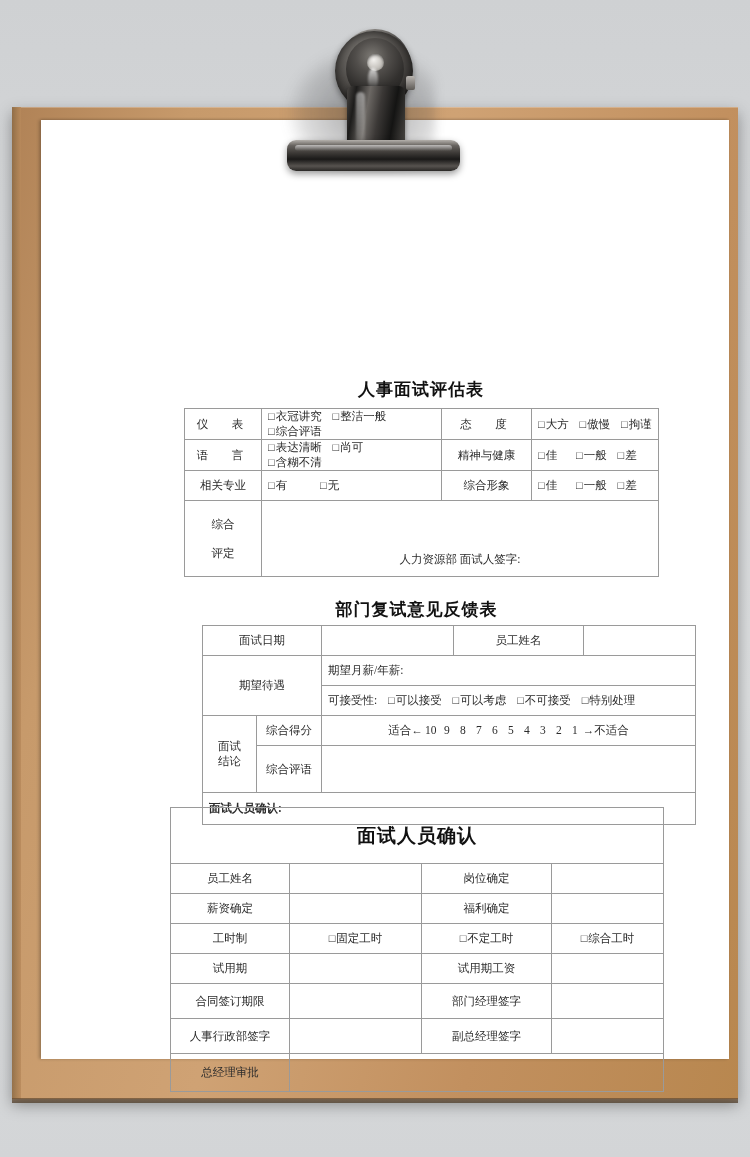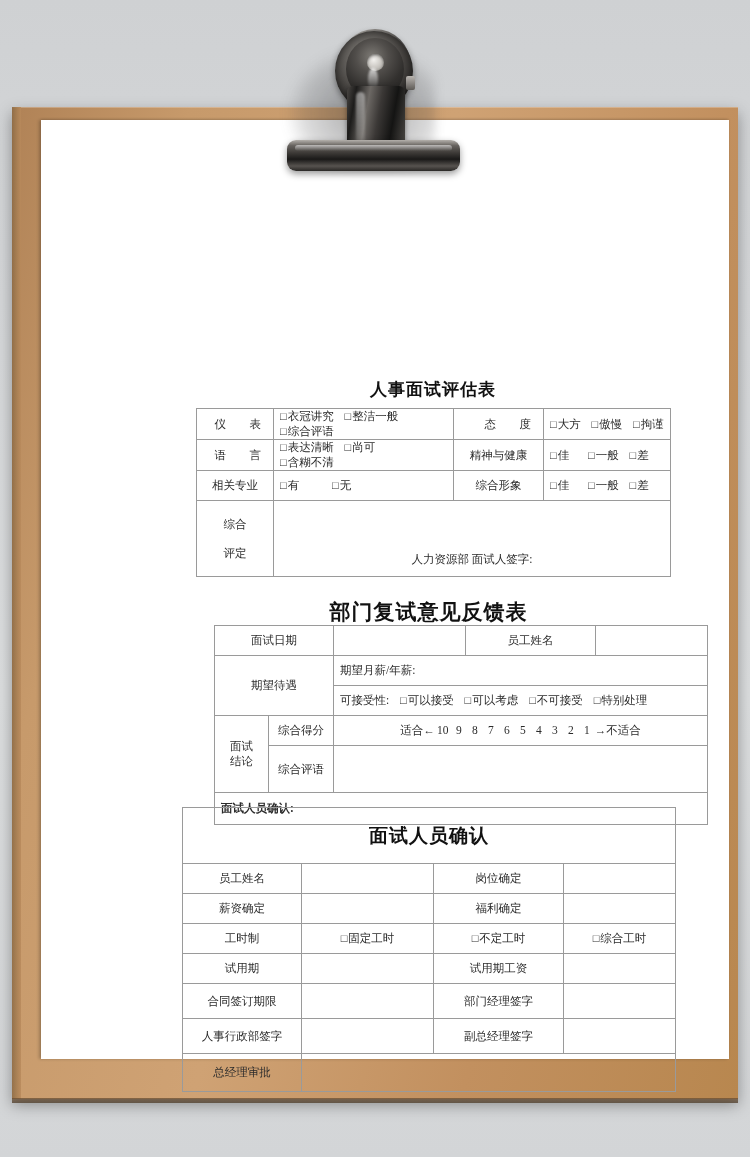--- a/index.html
+++ b/index.html
@@ -89,48 +89,48 @@
   }
   .clip-bar-shadow{
     position:absolute;left:276px;top:152px;width:190px;height:22px;border-radius:10px;
     background:rgba(40,40,42,.28);filter:blur(5px);z-index:-1;
   }
   .clip-tab{
     position:absolute;left:406px;top:76px;width:9px;height:14px;border-radius:2px;
     background:linear-gradient(180deg,#b9b5b0,#5d5a56);
   }
   
-  .doc{position:absolute;left:12px;top:0;width:688px;height:939px;}
+  .doc{position:absolute;left:0;top:0;width:688px;height:939px;}
   .sheet-title{
     text-align:center;font-weight:bold;letter-spacing:1px;color:#111;
     font-family:"DejaVu Sans","Liberation Sans",sans-serif;
   }
   table.frm{
     border-collapse:collapse;width:100%;
     table-layout:fixed;
     font-size:11.5px;color:#2b2b2b;
   }
   table.frm td{
     border:1px solid #9a9a9a;
     padding:0 6px;
     height:29px;
     vertical-align:middle;
   }
   .ctr{text-align:center;}
   .lft{text-align:left;}
-  .sp{letter-spacing:6px;text-align:right;}
+  .sp{letter-spacing:6px;}
   .cb{display:inline-block;white-space:nowrap;}
   .cb::before{content:"\25A1";margin-right:1px;font-size:11px;}
   .gap{display:inline-block;width:16px;}
   .gap-s{display:inline-block;width:8px;}
   .gap-l{display:inline-block;width:30px;}
   .bold{font-weight:bold;}
   .t1-wrap{position:absolute;left:143px;top:288px;width:474px;}
   .t1-title{position:absolute;left:143px;top:258px;width:474px;font-size:17px;}
-  .t2-title{position:absolute;left:129px;top:478px;width:493px;font-size:21px;}
+  .t2-title{position:absolute;left:129px;top:478px;width:493px;font-size:17px;}
   .t2-wrap{position:absolute;left:129px;top:505px;width:493px;padding-left:32px;}
   .t3-wrap{position:absolute;left:129px;top:687px;width:493px;}
   .t3-title{font-size:19px;}
   .score-line{letter-spacing:0px;font-family:Liberation Serif, serif;}
   .score-line span.n{display:inline-block;width:16px;text-align:center;}
 </style>
 </head>
 <body>
 
 <div class="wall"></div>

